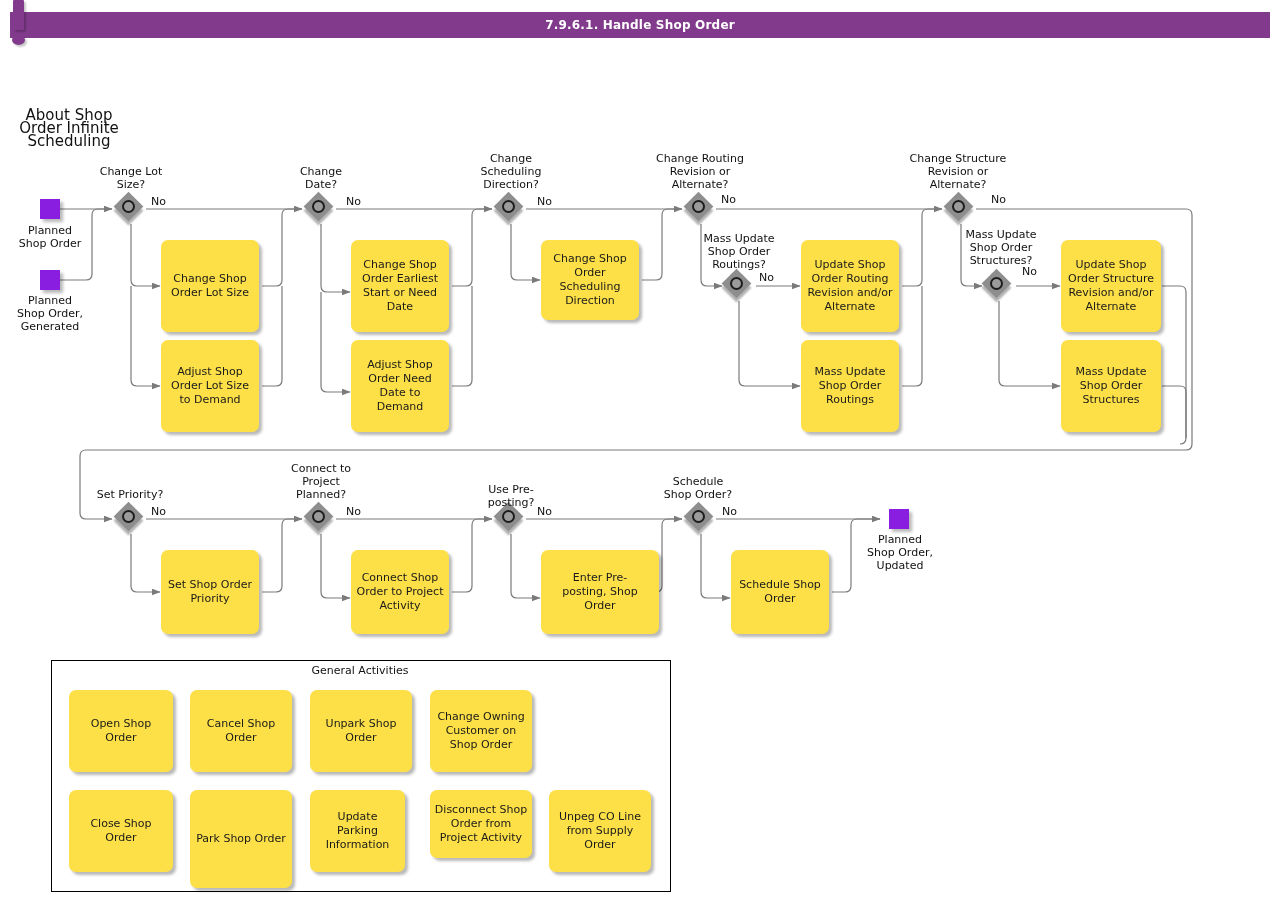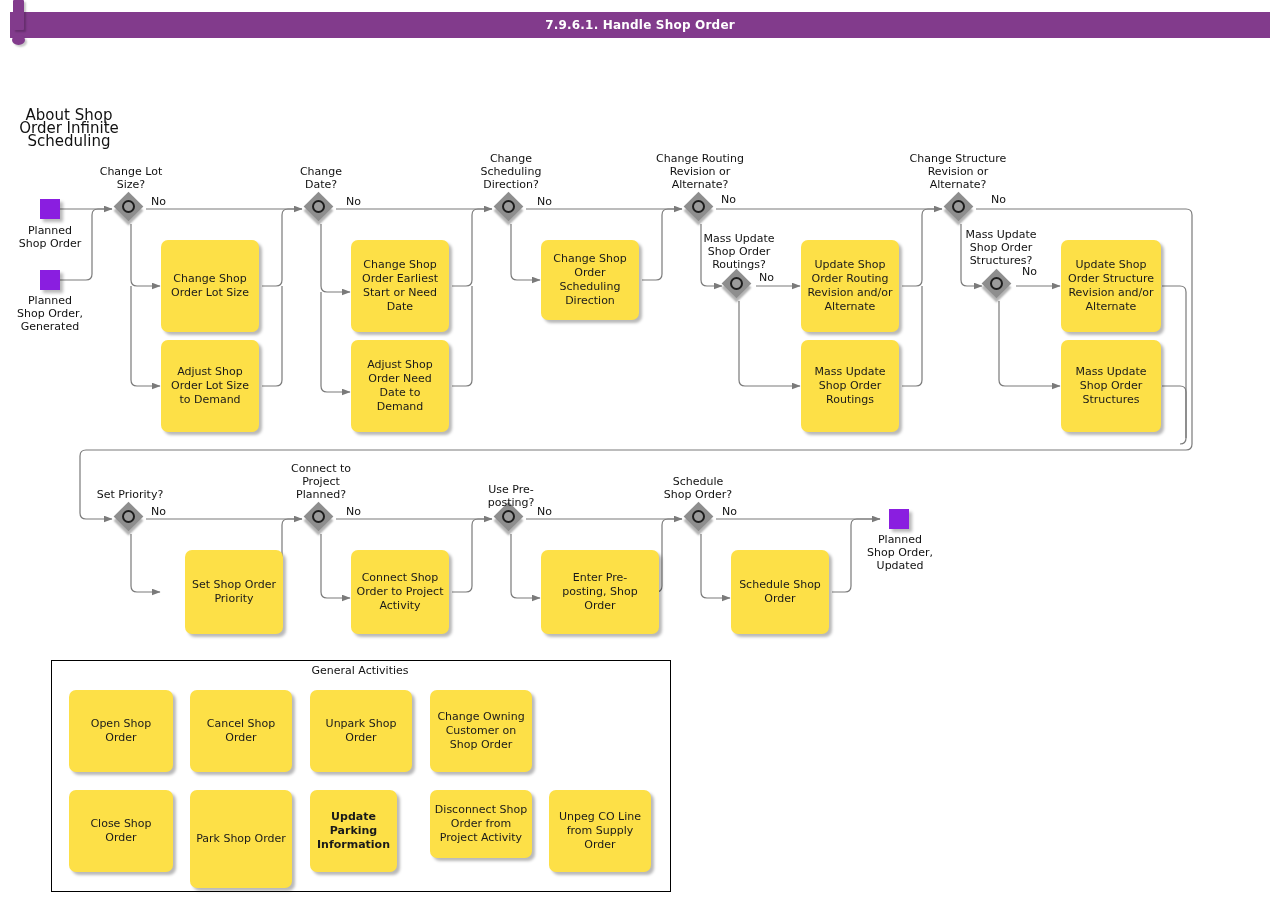--- a/index.html
+++ b/index.html
@@ -296,21 +296,21 @@
   <div class="edge-label" style="left:537px;top:506px;">No</div>
 
   <div class="decision" style="left:686px;top:504px;">
       <div class="dia"></div>
       <div class="ring"></div>
     </div>
   <div class="dec-label" style="left:646px;top:475px;width:104px;">Schedule
 Shop Order?</div>
   <div class="edge-label" style="left:722px;top:506px;">No</div>
 
-  <div class="node activity" style="left:161px;top:550px;width:98px;height:84px;white-space:pre-line;margin-left:24px;">Set Shop Order
+  <div class="node activity" style="left:161px;top:550px;width:98px;height:84px;white-space:pre-line;">Set Shop Order
 Priority</div>
 
   <div class="node activity" style="left:351px;top:550px;width:98px;height:84px;white-space:pre-line;">Connect Shop
 Order to Project
 Activity</div>
 
   <div class="node activity" style="left:541px;top:550px;width:118px;height:84px;white-space:pre-line;">Enter Pre-
 posting, Shop
 Order</div>
 
@@ -331,21 +331,21 @@
 Order</div>
   <div class="node activity" style="left:310px;top:690px;width:102px;height:82px;white-space:pre-line;">Unpark Shop
 Order</div>
   <div class="node activity" style="left:430px;top:690px;width:102px;height:82px;white-space:pre-line;">Change Owning
 Customer on
 Shop Order</div>
 
   <div class="node activity" style="left:69px;top:790px;width:104px;height:82px;white-space:pre-line;">Close Shop
 Order</div>
   <div class="node activity" style="left:190px;top:790px;width:102px;height:98px;white-space:pre-line;">Park Shop Order</div>
-  <div class="node activity" style="left:310px;top:790px;width:87px;height:82px;white-space:pre-line;font-weight:bold;">Update
+  <div class="node activity" style="left:310px;top:790px;width:95px;height:82px;white-space:pre-line;">Update
 Parking
 Information</div>
   <div class="node activity" style="left:430px;top:790px;width:102px;height:68px;white-space:pre-line;">Disconnect Shop
 Order from
 Project Activity</div>
   <div class="node activity" style="left:549px;top:790px;width:102px;height:82px;white-space:pre-line;">Unpeg CO Line
 from Supply
 Order</div>
 
 </div>

